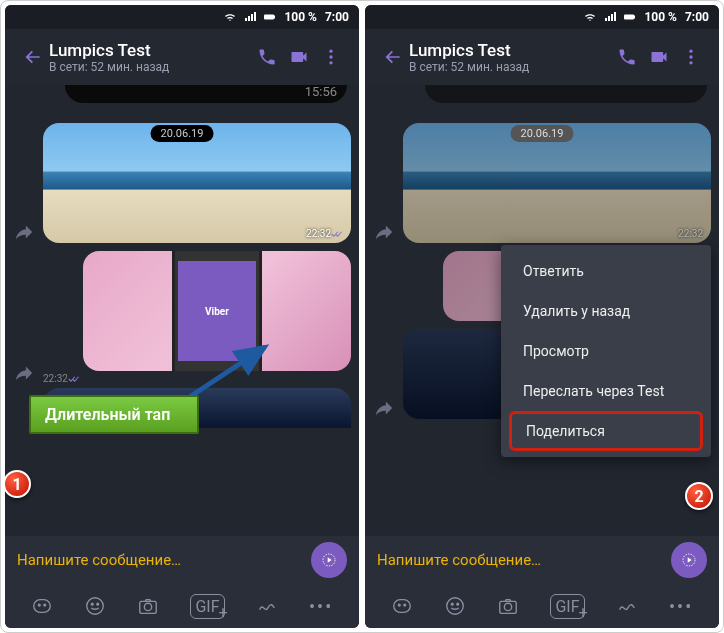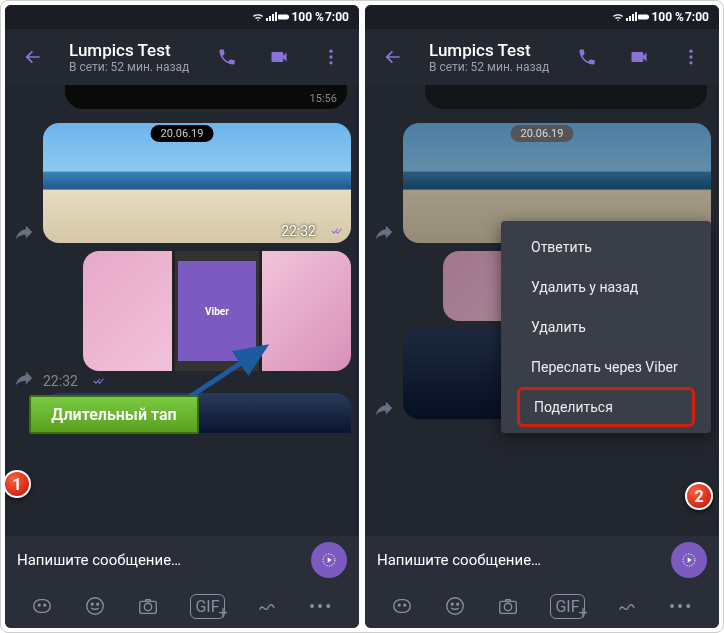--- a/index.html
+++ b/index.html
@@ -23,33 +23,33 @@
     flex-direction: column;
     position: relative;
     color: #fff;
   }
   .statusbar {
     height: 24px;
     background: #1a1d24;
     display: flex;
     justify-content: flex-end;
     align-items: center;
-    gap: 1px;
+    gap: 8px;
     padding: 11px 10px;
     font-size: 12px;
     font-weight: bold;
   }
   .statusbar svg { width: 12px; height: 12px; fill: #fff; }
   .appbar {
     height: 56px;
     background: #242830;
     display: flex;
     align-items: center;
     padding: 0 12px;
-    gap: 20px;
+    gap: 0;
   }
   .appbar .title-block { flex: 1; }
   .appbar .title { font-size: 17px; font-weight: 500; }
   .appbar .subtitle { font-size: 12px; color: #9a9eb0; }
   .appbar svg { width: 20px; height: 20px; fill: #8b72d6; }
   .appbar .icon-btn { padding: 6px; display:flex; align-items:center; }
   .chat {
     flex: 1;
     background: #22262f;
     overflow: hidden;
@@ -67,27 +67,27 @@
     padding: 2px 10px;
     border-radius: 10px;
     z-index: 2;
     margin-top: 36px;
   }
   .prev-msg {
     position: absolute;
     top: 0;
     right: 12px;
     left: 60px;
-    height: 24px;
+    height: 18px;
     background: #0a0a0a;
     border-radius: 0 0 18px 18px;
     z-index: 1;
     display:flex; justify-content:flex-end; align-items:flex-end;
     padding: 4px 10px;
-    color:#888; font-size:11px;
+    color:#888; font-size:13px;
   }
   .msg-row {
     display: flex;
     align-items: flex-end;
     gap: 8px;
     margin-top: 32px;
     position: relative;
   }
   .msg-row + .msg-row { margin-top: 8px; }
   .fwd-icon { width: 22px; height: 22px; fill: #6a6e80; flex-shrink:0; }
@@ -125,42 +125,42 @@
   .dark-landscape {
     height: 90px;
     background: linear-gradient(to bottom, #2a3a5a 0%, #1a2845 50%, #0a1530 100%);
     position:relative;
   }
   .dark-landscape.cut { height: 40px; border-radius: 16px 16px 0 0;}
   .ts {
     position: absolute;
     bottom: 4px;
     right: 8px;
-    font-size: 14px;
+    font-size: 10px;
     color: #fff;
     text-shadow: 0 0 3px #000;
-    display:flex; align-items:center; gap:15px;
+    display:flex; align-items:center; gap:0;
   }
   .ts svg { width:12px; height:8px; fill:#6f5bbf; }
   .ts.outside {
     position: static;
     text-align: right;
     color: #888;
     text-shadow: none;
     margin-top: 2px;
   }
   .inputbar {
     height: 48px;
     background: #2a2e38;
     display: flex;
     align-items: center;
     padding: 0 12px;
     gap: 8px;
   }
-  .inputbar .placeholder { flex: 1; color: #ffffff; font-size: 15px; }
+  .inputbar .placeholder { flex: 1; color: #eab308; font-size: 15px; }
   .send-btn {
     width: 36px; height: 36px;
     background: #7b5bbf;
     border-radius: 50%;
     display:flex; align-items:center; justify-content:center;
   }
   .send-btn svg { width:16px; height:16px; fill:#fff; }
   .toolbar {
     height: 44px;
     background: #2a2e38;
@@ -186,40 +186,39 @@
     box-shadow: 0 2px 4px rgba(0,0,0,.5);
     z-index: 20;
   }
   .tip {
     position: absolute;
     background: linear-gradient(#7ac943, #5aa020);
     border: 2px solid #3a7010;
     color: #fff;
     font-size: 16px;
     font-weight: 600;
-    text-align: center;
     padding: 8px 14px;
     border-radius: 2px;
     z-index: 15;
     line-height: 1.2;
   }
   .arrow {
     position: absolute;
     z-index: 14;
   }
   .context-menu {
     position: absolute;
     right: 8px;
-    top: 136px;
+    top: 160px;
     width: 210px;
     background: #3a3e48;
     border-radius: 4px;
     box-shadow: 0 4px 16px rgba(0,0,0,.5);
     z-index: 10;
-    padding: 6px 12px;
+    padding: 6px 4px;
   }
   .context-menu .mi {
     padding: 12px 18px;
     font-size: 14px;
     color: #eee;
   }
   .context-menu .mi.hl {
     border: 3px solid #d02010;
     border-radius: 6px;
     margin: 0 4px;
@@ -433,22 +432,22 @@
     <div class="msg-row">
       <svg class="fwd-icon" viewBox="0 0 24 24">
           <path d="M14 5v4C7 10 4 15 3 20c2.5-3.5 6-5.1 11-5.1V19l7-7z"></path>
         </svg>
       <div class="photo dark-landscape" style="filter:brightness(.7)"></div>
     </div>
 
     <div class="context-menu">
       <div class="mi">Ответить</div>
       <div class="mi">Удалить у назад</div>
-      <div class="mi">Удалить</div>
-      <div class="mi">Переслать через Viber</div>
+      <div class="mi">Просмотр</div>
+      <div class="mi">Переслать через Test</div>
       <div class="mi hl">Поделиться</div>
     </div>
   </div>
 
   <div class="inputbar">
     <div class="placeholder">Напишите сообщение…</div>
     <div class="send-btn">
       <svg viewBox="0 0 24 24">
           <circle cx="12" cy="12" r="9" fill="none" stroke="#fff" stroke-width="1.5" stroke-dasharray="2 2"></circle>
           <path d="M10 8l6 4-6 4z"></path>

